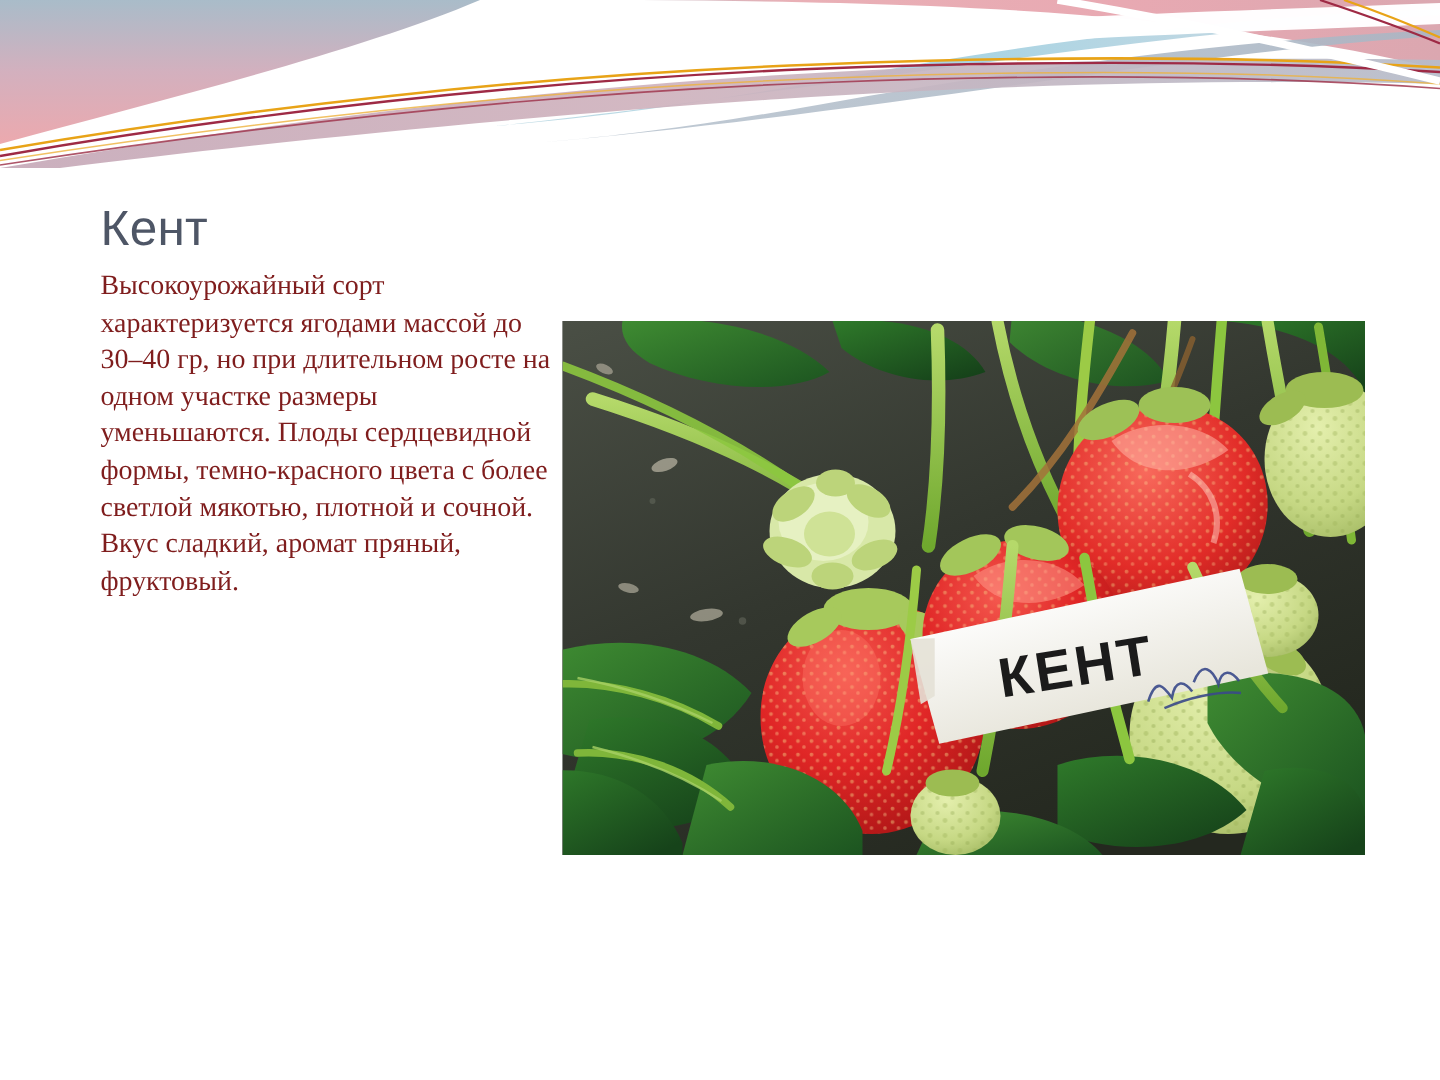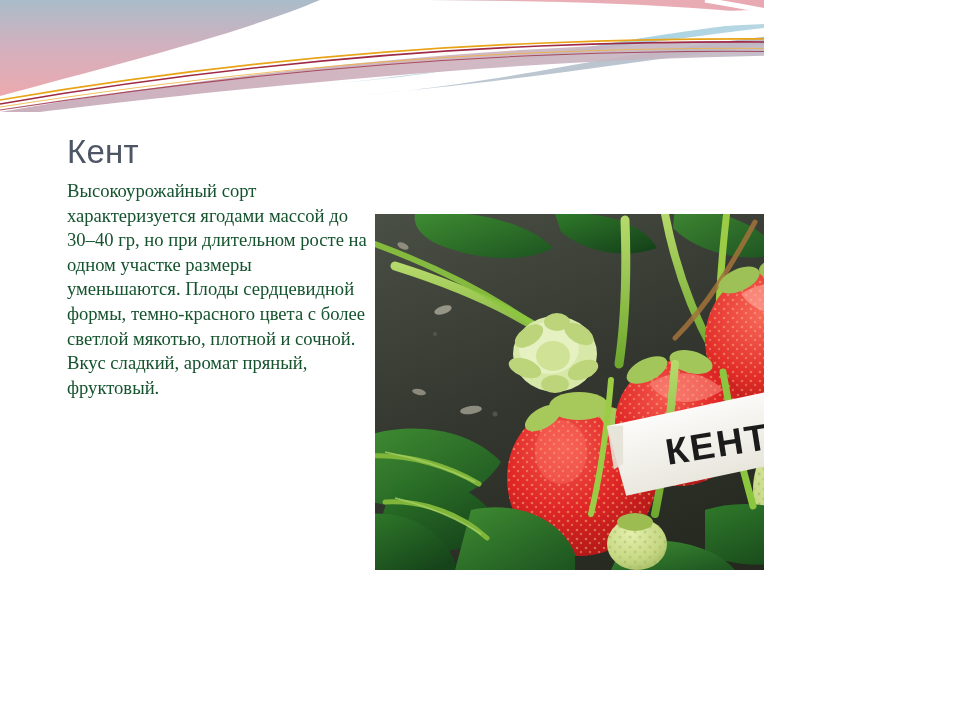--- a/index.html
+++ b/index.html
@@ -6,21 +6,21 @@
   html, body {
     margin: 0;
     padding: 0;
     background: #ffffff;
   }
   body {
     font-family: "Liberation Sans", sans-serif;
   }
   .slide {
     position: relative;
-    width: 764px;
+    width: 960px;
     height: 720px;
     background: #ffffff;
     overflow: hidden;
   }
 
   
   .header-deco {
     position: absolute;
     left: 0;
     top: 0;
@@ -51,21 +51,21 @@
 
   
   .body-text {
     position: absolute;
     left: 67px;
     top: 179px;
     width: 300px;
     font-family: "Liberation Serif", "DejaVu Serif", serif;
     font-size: 18.6px;
     line-height: 24.6px;
-    color: #14532d;
+    color: #7f1d1d;
     text-align: left;
     hyphens: none;
   }
 
   
   .photo {
     position: absolute;
     left: 375px;
     top: 214px;
     width: 535px;

